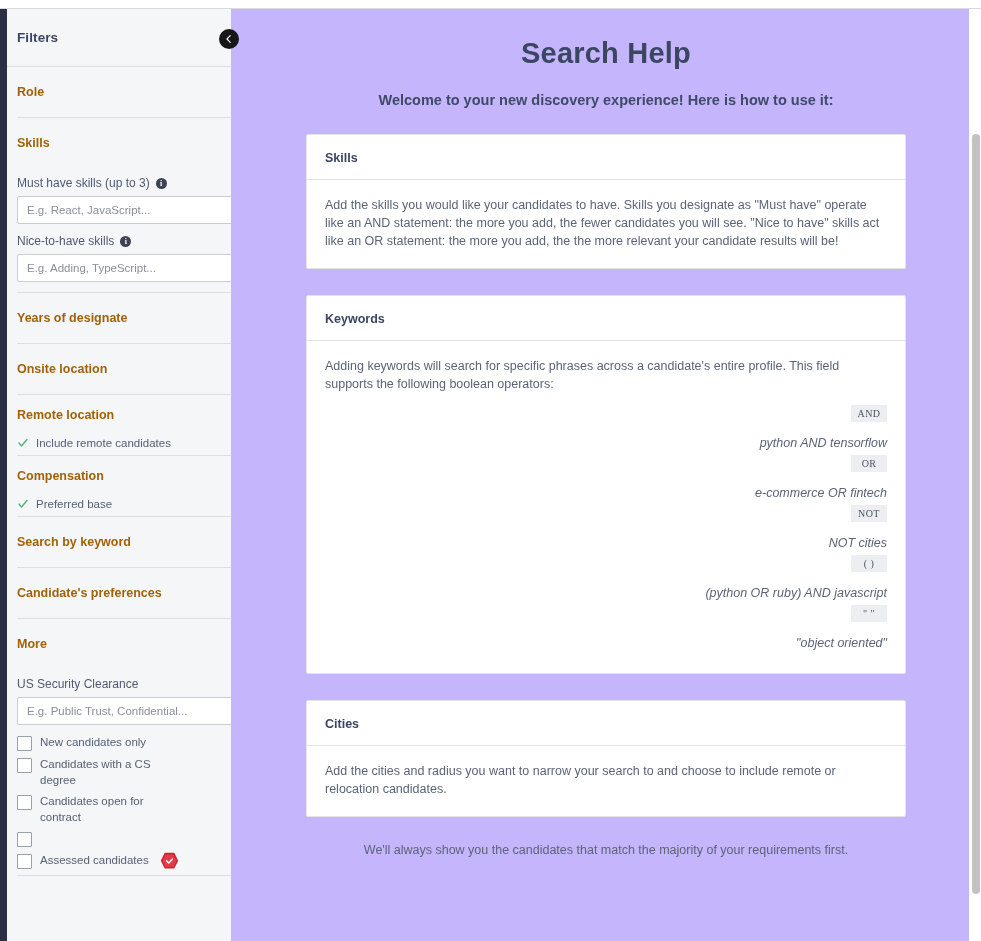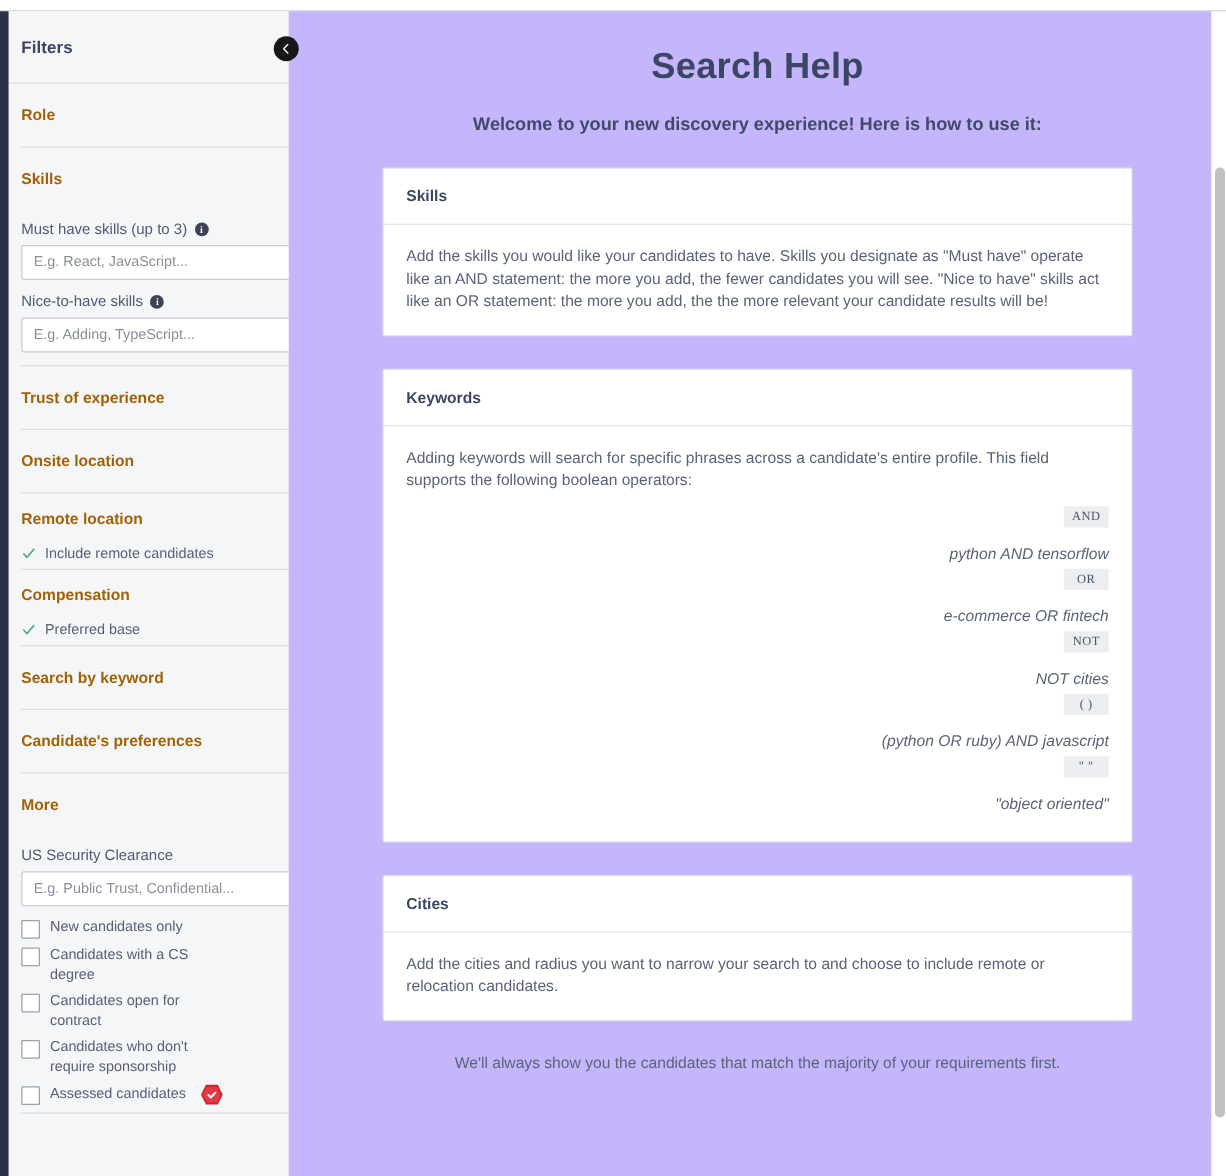--- a/index.html
+++ b/index.html
@@ -220,21 +220,21 @@
         <span class="ph">E.g. Adding, TypeScript...</span>
         <span class="dn">
           <svg viewBox="0 0 24 24" fill="none" stroke="currentColor" stroke-width="2">
               <path d="M4 8l8 8 8-8"></path>
             </svg>
         </span>
       </div>
       <div class="divider"></div>
 
       <div class="sec">
-        <span class="lbl">Trust of experience</span>
+        <span class="lbl">Years of designate</span>
         <span class="chev">
           <svg viewBox="0 0 24 24" fill="none" stroke="currentColor" stroke-width="2.4">
               <path d="M8 4l8 8-8 8"></path>
             </svg>
         </span>
       </div>
       <div class="divider"></div>
 
       <div class="sec">
         <span class="lbl">Onsite location</span>
@@ -330,21 +330,20 @@
       <div class="cbrow">
         <span class="cbox"></span>
         <span class="cbtext">Candidates with a CS degree</span>
       </div>
       <div class="cbrow">
         <span class="cbox"></span>
         <span class="cbtext">Candidates open for contract</span>
       </div>
       <div class="cbrow">
         <span class="cbox"></span>
-        <span class="cbtext">Candidates who don't require sponsorship</span>
       </div>
       <div class="cbrow" style="align-items:center">
         <span class="cbox"></span>
         <span class="cbtext">Assessed candidates</span>
         <span class="badge-hex">
           <svg viewBox="0 0 24 22">
             <polygon points="6,1 18,1 23,11 18,21 6,21 1,11" fill="#d0232f"></polygon>
             <polygon points="7,3 17,3 21,11 17,19 7,19 3,11" fill="#e23b46"></polygon>
             <path d="M8.5 11.3l2.4 2.6 4.6-4.8" fill="none" stroke="#fff" stroke-width="2" stroke-linecap="round" stroke-linejoin="round"></path>
           </svg>

